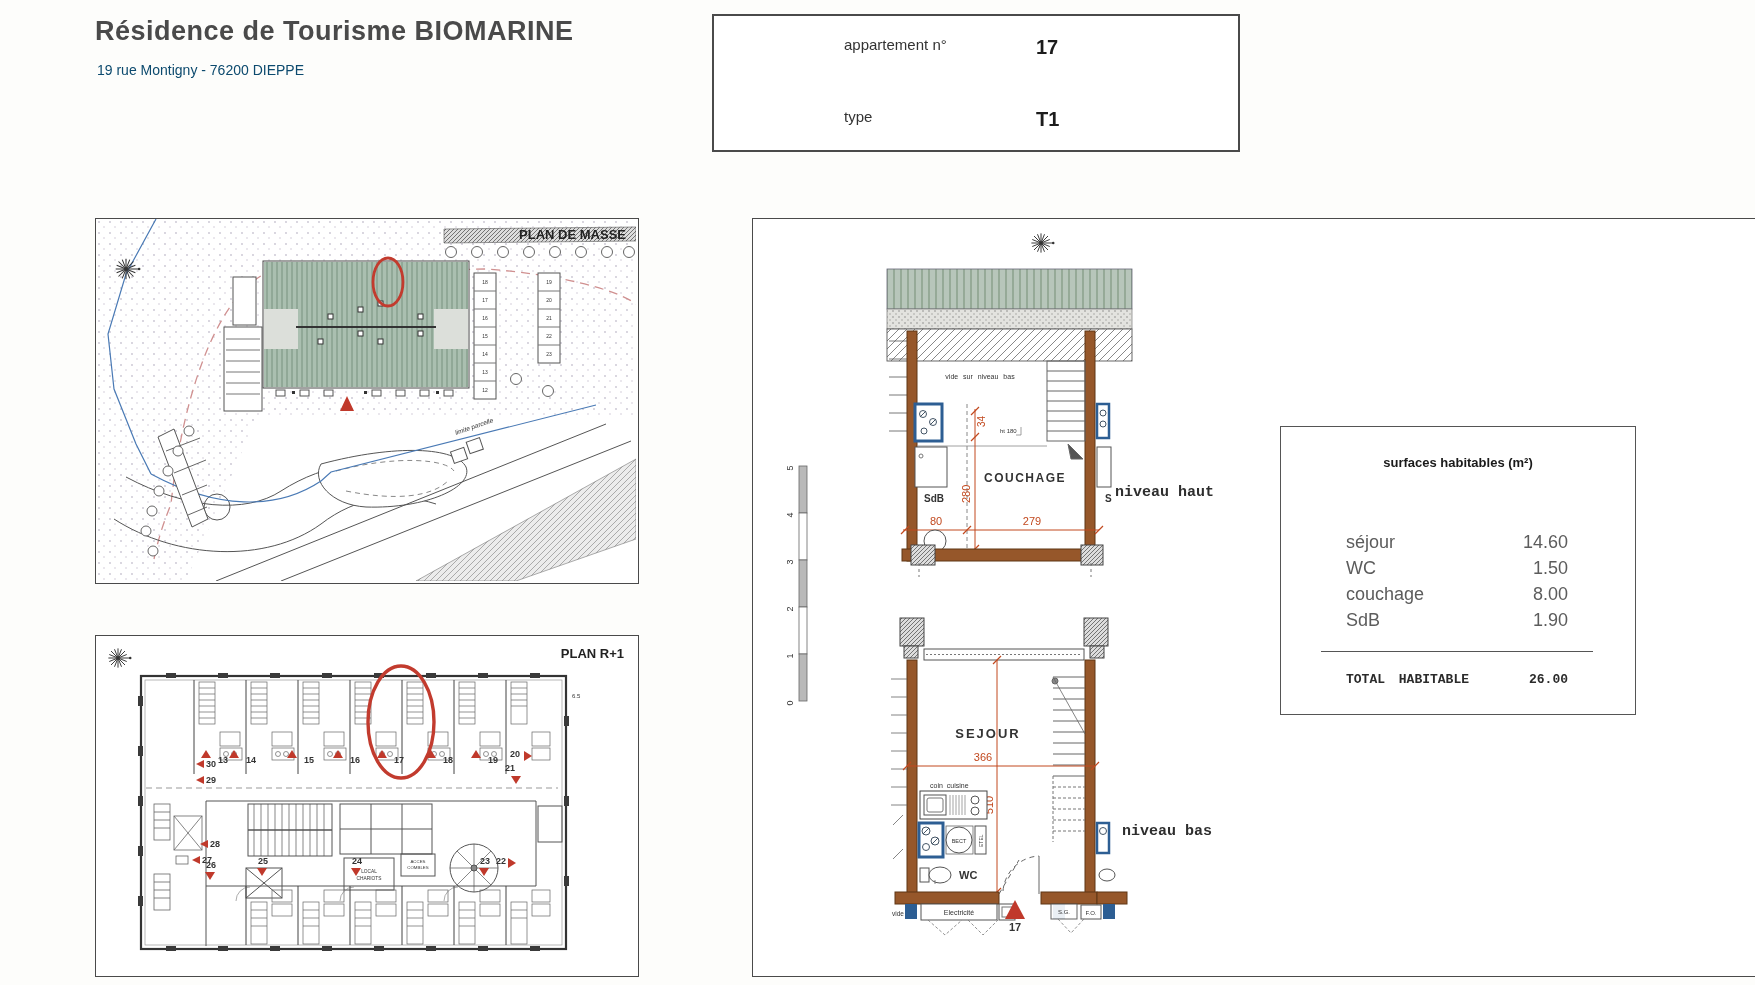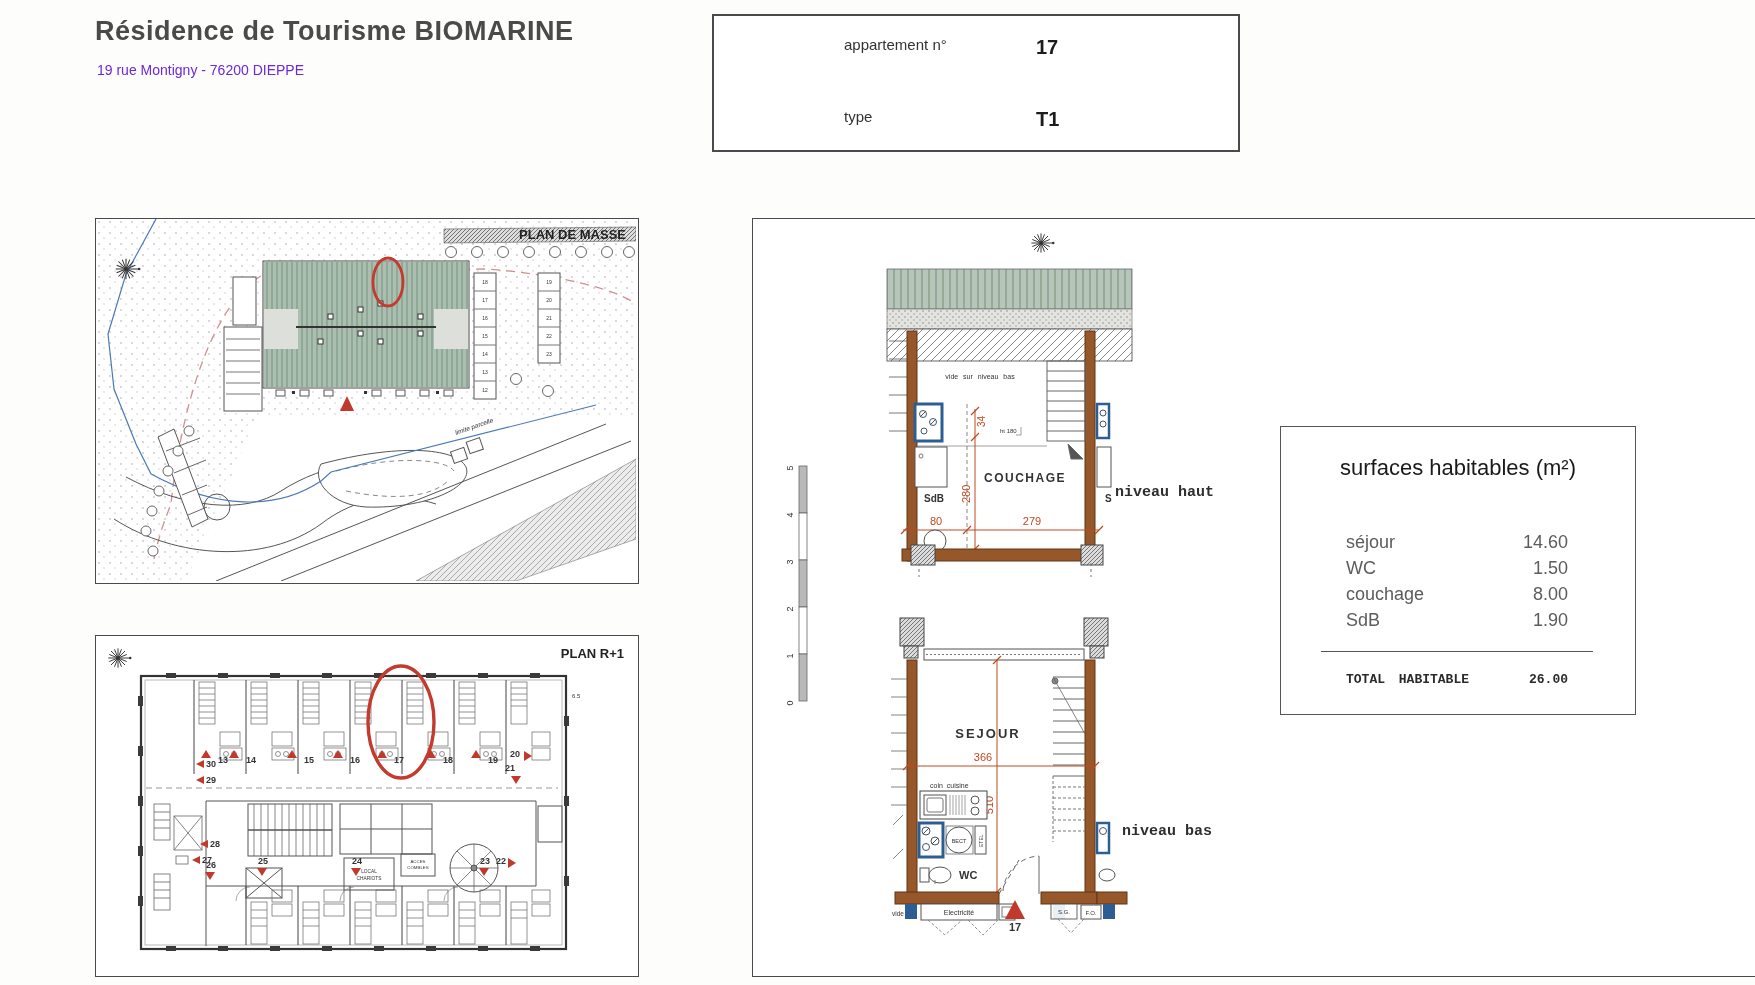--- a/index.html
+++ b/index.html
@@ -1,31 +1,31 @@
 <!DOCTYPE html>
 <html><head>
 <meta charset="utf-8">
 <style>
   html,body{margin:0;padding:0;background:#ffffff;}
   .page{position:absolute;top:0;left:0;width:1755px;height:985px;background:#fdfdfb;
         font-family:"Liberation Sans",sans-serif;overflow:hidden;}
   .box{position:absolute;border:1px solid #4a4a4a;background:#fff;}
   .hdr-title{position:absolute;left:95px;top:16px;font-size:27px;font-weight:bold;color:#4a4a4a;letter-spacing:.5px;}
-  .hdr-addr{position:absolute;left:97px;top:62px;font-size:14px;color:#6d28d9;}
+  .hdr-addr{position:absolute;left:97px;top:62px;font-size:14px;color:#0c4a6e;}
   .info-box{left:712px;top:14px;width:476px;height:134px;border-width:2px;padding-left:48px;}
   .info-row{position:absolute;left:0;width:100%;height:26px;}
   .info-label{position:absolute;left:130px;font-size:15px;color:#333;}
   .info-value{position:absolute;left:322px;font-size:20px;font-weight:bold;color:#1c1c1c;}
   .masse-box{left:95px;top:218px;width:542px;height:364px;}
   .r1-box{left:95px;top:635px;width:542px;height:340px;}
   .main-box{left:752px;top:218px;width:1019px;height:757px;}
   .plan-label{position:absolute;font-size:13px;font-weight:bold;color:#222;text-align:center;}
   .niv-label{position:absolute;font-size:15px;font-weight:bold;color:#2e2e2e;font-family:Liberation Mono, monospace;}
   .surf-box{position:absolute;left:527px;top:207px;width:354px;height:287px;border:1px solid #555;background:#fff;}
-  .surf-title{position:absolute;top:28px;left:0;width:100%;text-align:center;font-size:22px;font-weight:400;color:#1a1a1a;}
+  .surf-title{position:absolute;top:28px;left:0;width:100%;text-align:center;font-size:13px;font-weight:700;color:#1a1a1a;}
   .t-row{position:absolute;left:65px;width:222px;height:26px;line-height:26px;font-size:18px;color:#5c5c5c;}
   .t-val{position:absolute;right:0;top:0;}
   .t-div{position:absolute;left:40px;top:224px;width:272px;border-top:1.2px solid #555;}
   .t-total{position:absolute;left:65px;top:240px;width:222px;height:26px;line-height:26px;
            font-size:13px;font-weight:bold;color:#2b2b2b;word-spacing:6px;font-family:Liberation Mono, monospace;}
   svg{display:block;}
   svg text{font-family:"Liberation Sans",sans-serif;fill:#333;}
   .dim{fill:#c2491f;}
 </style>
 </head>

